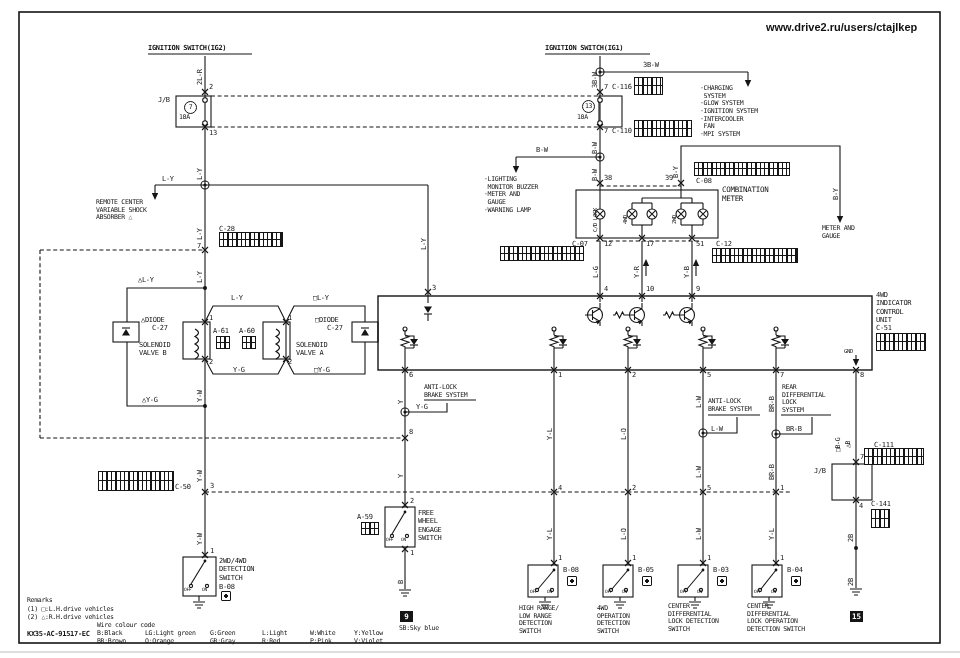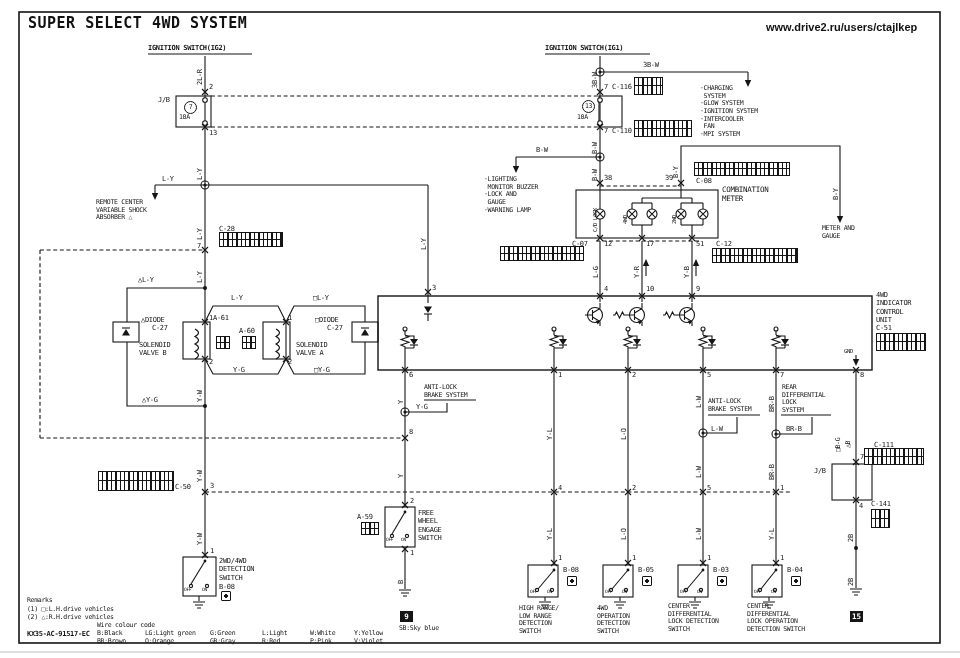--- a/index.html
+++ b/index.html
@@ -307,21 +307,20 @@
 
   <line x1="856" y1="370" x2="856" y2="588"></line>
   <use href="#xt" transform="translate(856,462)"></use>
   <rect x="832" y="464" width="40" height="36"></rect>
   <use href="#xt" transform="translate(856,500)"></use>
   <use href="#jd" transform="translate(856,548)"></use>
   <use href="#gn" transform="translate(856,589)"></use>
 </g>
 </svg>
 
-<div class="title" style="left:28px;top:14px">SUPER SELECT 4WD SYSTEM</div>
 <div class="url" style="left:766px;top:21px">www.drive2.ru/users/ctajlkep</div>
 
 <div class="lb bd" style="left:148px;top:44px">IGNITION SWITCH(IG2)</div>
 <div class="lb bd" style="left:545px;top:44px">IGNITION SWITCH(IG1)</div>
 
 <div class="lb vlb" style="left:196px;top:85px">2L-R</div>
 <div class="lb" style="left:209px;top:83px">2</div>
 <div class="lb" style="left:158px;top:96px">J/B</div>
 <div class="fusec" style="left:184px;top:101px">7</div>
 <div class="lb s6" style="left:179px;top:114px">10A</div>
@@ -340,21 +339,21 @@
 <div class="lb" style="left:432px;top:284px">3</div>
 
 <div class="lb" style="left:138px;top:276px">△L-Y</div>
 <div class="lb" style="left:141px;top:316px">△DIODE</div>
 <div class="lb" style="left:152px;top:324px">C-27</div>
 <div class="lb" style="left:139px;top:341px">SOLENOID
 VALVE B</div>
 <div class="lb" style="left:209px;top:314px">1</div>
 <div class="lb" style="left:209px;top:358px">2</div>
 <div class="lb" style="left:231px;top:294px">L-Y</div>
-<div class="lb" style="left:213px;top:314px">A-61</div>
+<div class="lb" style="left:213px;top:327px">A-61</div>
 <div class="lb" style="left:239px;top:327px">A-60</div>
 <div class="conn" style="left:216px;top:336px;width:12px;height:11px"></div>
 <div class="conn" style="left:242px;top:336px;width:12px;height:11px"></div>
 <div class="lb" style="left:296px;top:341px">SOLENOID
 VALVE A</div>
 <div class="lb" style="left:288px;top:314px">1</div>
 <div class="lb" style="left:288px;top:358px">2</div>
 <div class="lb" style="left:313px;top:294px">□L-Y</div>
 <div class="lb" style="left:315px;top:316px">□DIODE</div>
 <div class="lb" style="left:327px;top:324px">C-27</div>
@@ -410,21 +409,21 @@
 <div class="conn" style="left:634px;top:77px;width:27px;height:16px"></div>
 <div class="fusec" style="left:582px;top:100px">13</div>
 <div class="lb s6" style="left:577px;top:114px">10A</div>
 <div class="lb" style="left:604px;top:127px">7</div>
 <div class="lb" style="left:612px;top:127px">C-110</div>
 <div class="conn" style="left:634px;top:120px;width:56px;height:15px"></div>
 <div class="lb vlb" style="left:591px;top:154px">B-W</div>
 <div class="lb" style="left:536px;top:146px">B-W</div>
 <div class="lb s6" style="left:484px;top:176px">·LIGHTING
  MONITOR BUZZER
-·LOCK AND
+·METER AND
  GAUGE
 ·WARNING LAMP</div>
 <div class="lb vlb" style="left:591px;top:181px">B-W</div>
 <div class="lb" style="left:604px;top:174px">38</div>
 <div class="lb vlb" style="left:672px;top:178px">B-Y</div>
 <div class="lb" style="left:665px;top:174px">39</div>
 <div class="lb" style="left:696px;top:177px">C-08</div>
 <div class="conn" style="left:694px;top:162px;width:94px;height:12px"></div>
 <div class="lb vlb" style="left:832px;top:200px">B-Y</div>
 <div class="lb s6" style="left:822px;top:225px">METER AND

